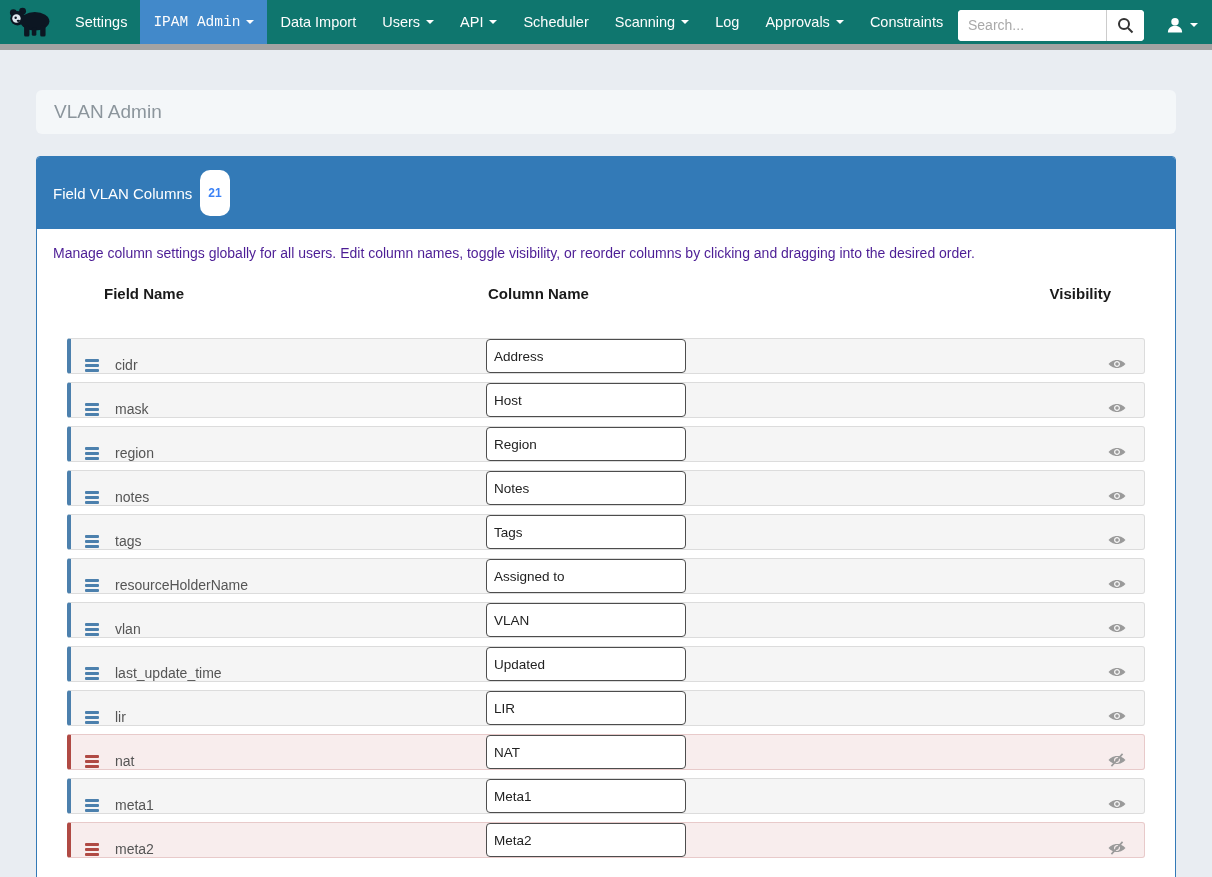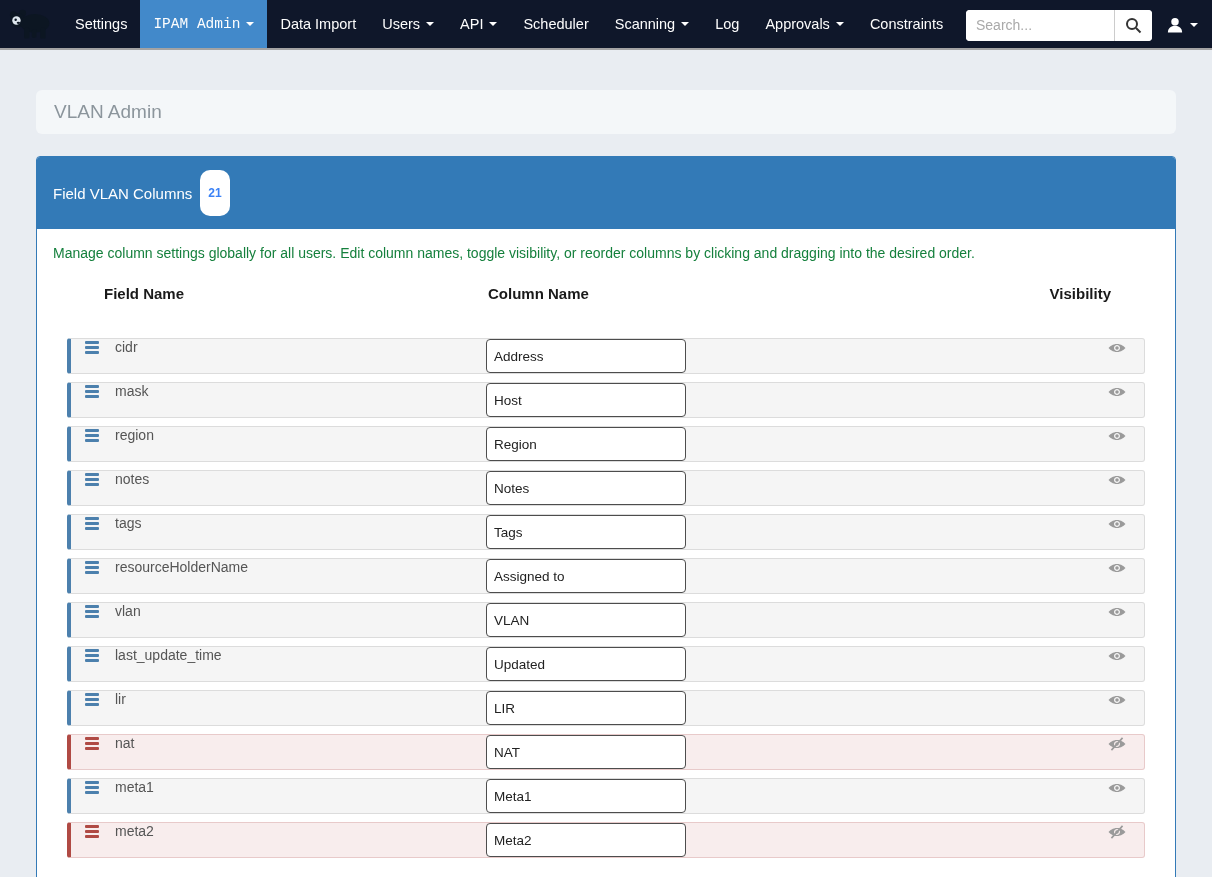--- a/index.html
+++ b/index.html
@@ -1,30 +1,30 @@
 <!DOCTYPE html>
 <html><head>
 <meta charset="utf-8">
 <style>
   * { margin:0; padding:0; box-sizing:border-box; }
   html,body { width:1212px; height:877px; overflow:hidden; background:#e9edf2;
               font-family:"Liberation Sans", sans-serif; }
 
   
-  .navbar { position:relative; height:50px; background:#0f172a; border-bottom:2px solid #a3a3a3;
+  .navbar { position:relative; height:50px; background:#0f766e; border-bottom:6px solid #a3a3a3;
             display:flex; align-items:stretch; }
   .brand { width:62px; display:flex; align-items:center; justify-content:center; }
   .nav-list { display:flex; list-style:none; align-items:stretch; }
   .nav-item { display:flex; align-items:center; padding:0 13px; color:#fdfdfd; font-size:14.5px;
               cursor:pointer; white-space:nowrap; }
   .nav-item.active { background:#4289ca;font-family:Liberation Mono, monospace; }
   .caret { display:inline-block; width:0; height:0; margin-left:6px;
            border-left:4px solid transparent; border-right:4px solid transparent;
            border-top:4px solid #fff; }
-  .nav-right { position:absolute; right:14px; top:0; height:50px; display:flex; align-items:center; }
+  .nav-right { position:absolute; right:14px; top:0; height:50px; display:flex; align-items:center;gap:8px; }
   .search-group { display:flex; height:31px; border-radius:4px; overflow:hidden; background:#fff; }
   .search-input { border:none; outline:none; width:148px; padding:0 10px; font-size:14px; color:#333;
                   font-family:"Liberation Sans", sans-serif; }
   .search-input::placeholder { color:#a9a9a9; }
   .search-btn { width:38px; border:none; border-left:1px solid #ccc; background:#fff; cursor:pointer;
                 display:flex; align-items:center; justify-content:center; }
   .user-menu { display:flex; align-items:center; margin-left:14px; cursor:pointer; }
 
   
   .container { width:1140px; margin:0 auto; }
@@ -32,30 +32,30 @@
                display:flex; align-items:center; padding-left:18px; }
   .page-title { font-size:19px; color:#8b959c; }
 
   .panel { margin-top:22px; border:1px solid #337ab7; border-radius:4px 4px 0 0;
            background:#fff; min-height:700px; }
   .panel-heading { background:#337ab7; color:#fff; padding:13px 16px; font-size:15px;
                    border-radius:3px 3px 0 0; display:flex; align-items:center; }
   .badge { background:#fff; color:#3b82f6; font-size:12px; font-weight:bold; border-radius:10px;
            padding:17px 8px; margin-left:8px; line-height:1; }
   .panel-body { padding:16px; }
-  .panel-desc { font-size:14px; color:#15803d; }
+  .panel-desc { font-size:14px; color:#4c1d95; }
 
   .grid-header { display:flex; margin-top:24px; margin-bottom:36px; font-weight:bold;
                  font-size:15px; color:#1a1a1a; padding:0 14px; }
   .gh-field { width:415px; padding-left:37px; }
   .gh-column { width:200px; padding-left:6px; }
   .gh-vis { flex:1; text-align:right; padding-right:34px; }
 
   .rows-list { list-style:none; margin:0 14px; }
-  .col-row { display:flex; align-items:flex-start; height:36px; margin-bottom:8px;
+  .col-row { display:flex; align-items:flex-end; height:36px; margin-bottom:8px;
              background:#f5f5f5; border:1px solid #dcdcdc; border-left:4px solid #4c80ad;
              border-radius:3px; }
   .col-row.hidden-row { background:#f8eded; border-color:#e8caca; border-left-color:#b04a44; }
   .cell-field { width:415px; display:flex; align-items:center; }
   .drag-handle { margin-left:14px; display:flex; flex-direction:column; gap:2px; cursor:grab; }
   .drag-handle i { display:block; width:14px; height:3px; background:#4c80ad; border-radius:1px; }
   .hidden-row .drag-handle i { background:#b04a44; }
   .field-label { margin-left:16px; font-size:14px; color:#555; }
   .cell-input { width:200px; display:flex; align-items:center; }
   .col-input { width:200px; height:25px; border:1px solid #4d4d4d; border-radius:4px;

